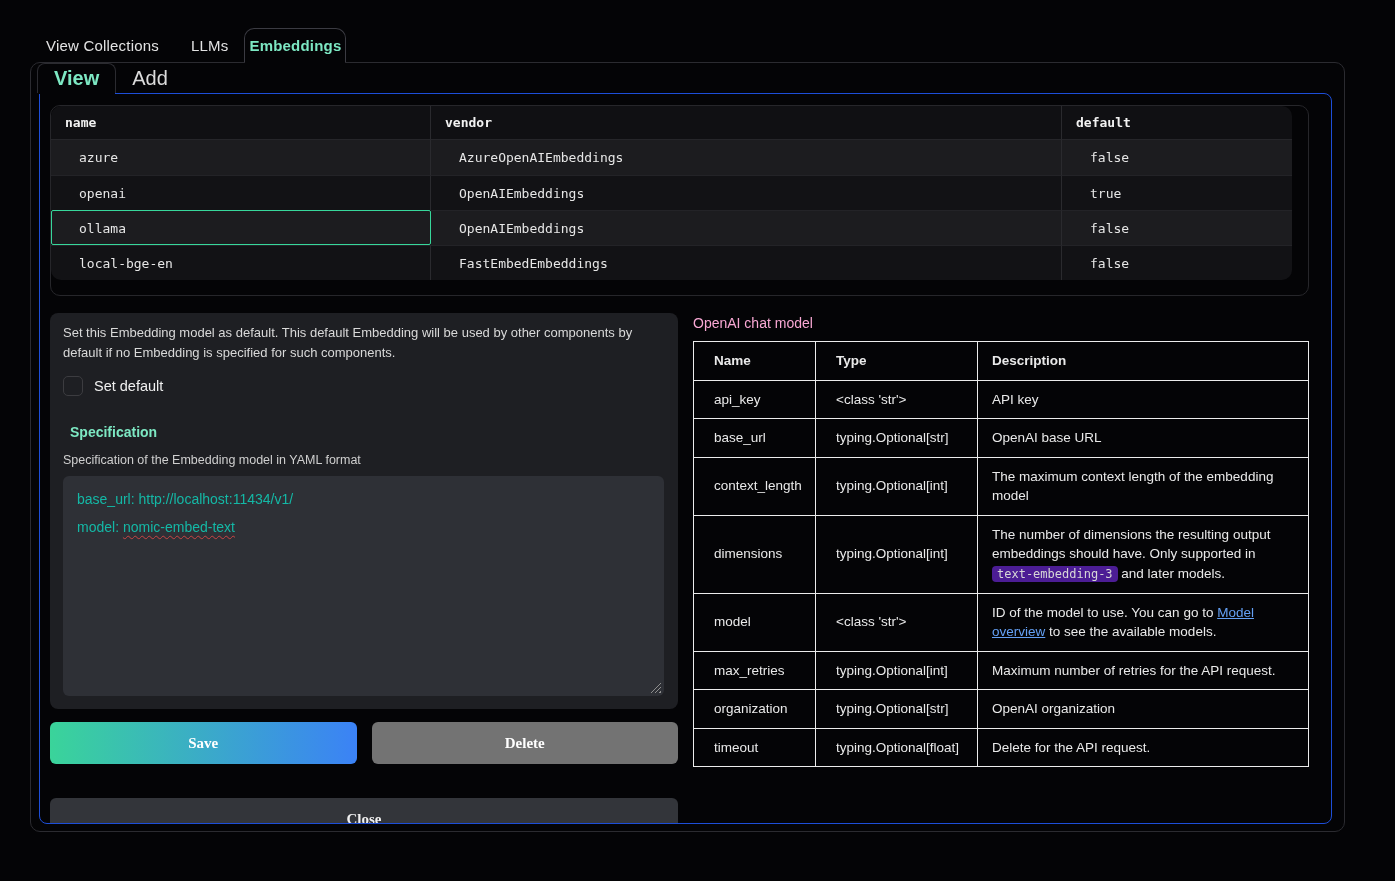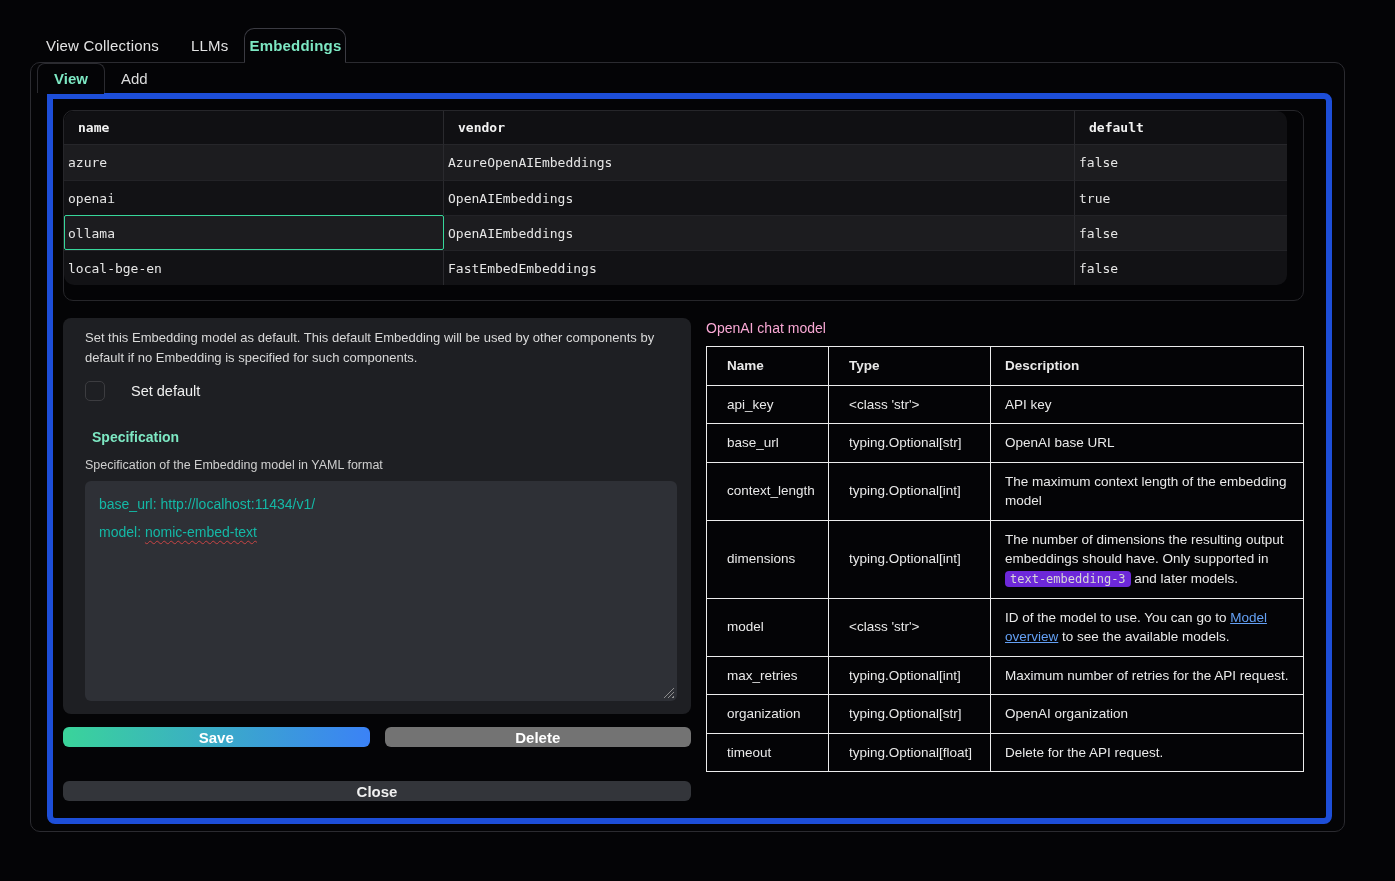--- a/index.html
+++ b/index.html
@@ -14,84 +14,84 @@
                 color:#7de8c3; font-weight:bold; background:#040406; position:relative; padding:0 4px; }
   .tab.active::after { content:''; position:absolute; left:0; right:0; bottom:-1px; height:1px; background:#040406; }
 
   
   .outer { margin:0 50px 0 30px; border:1px solid #2b2b30; border-radius:10px;
            height:770px; position:relative; z-index:1; }
 
   
   .subtabbar { display:flex; padding-left:6px; position:relative; z-index:2; }
   .subtab { height:30px; display:flex; align-items:center; padding:0 16px;
-            font-size:15px; color:#dcdcdc; }
+            font-size:20px; color:#dcdcdc; }
   .subtab.active { border:1px solid #2b2b30; border-bottom:none; border-radius:8px 8px 0 0;
                    color:#7de8c3; font-weight:bold; background:#040406; position:relative; }
   .subtab.active::after { content:''; position:absolute; left:0; right:0; bottom:-1px; height:1px; background:#040406; }
 
-  .view-panel { margin:0 12px 0 16px; border:6px solid #1d4ed8; border-radius:0 8px 8px 8px;
+  .view-panel { margin:0 12px 0 8px; border:1px solid #1d4ed8; border-radius:0 8px 8px 8px;
                 height:731px; padding:11px 10px 0 10px; overflow:hidden; }
 
   
   .table-card { margin:0 12px 0 0; border:1px solid #26262a; border-radius:10px;
                 padding:0 16px 15px 0; overflow:hidden; }
   table.embed { width:100%; border-collapse:separate; border-spacing:0;
                 font-family:"DejaVu Sans Mono", monospace; font-size:13px; color:#e6e6e6; }
   table.embed th { height:34px; background:#101013; text-align:left; font-weight:bold;
                    color:#f2f2f2; padding-left:14px; border-bottom:1px solid #26262a; }
   table.embed th:first-child { border-top-left-radius:10px; }
   table.embed th:last-child  { border-top-right-radius:10px; }
-  table.embed td { height:35px; padding-left:4px; }
+  table.embed td { height:35px; padding-left:28px; }
   table.embed tbody tr:nth-child(odd) td  { background:#1c1c1f; }
   table.embed tbody tr:nth-child(even) td { background:#121215; }
   table.embed tbody tr + tr td { border-top:1px solid #232327; }
   table.embed th:not(:last-child), table.embed td:not(:last-child) { border-right:1px solid #2a2a2e; }
   table.embed tbody tr:last-child td:first-child { border-bottom-left-radius:10px; }
   table.embed tbody tr:last-child td:last-child  { border-bottom-right-radius:10px; }
   td.selected { outline:1.5px solid #37d79b; outline-offset:-1.5px; border-radius:2px; }
   .col-name{width:380px;} .col-vendor{width:631px;}
 
   
   .content-row { display:flex; margin-top:17px; }
   .left-col { width:628px; flex:none; }
   .right-col { flex:1; margin-left:15px; min-width:0; }
 
-  .left-card { background:#1e1f23; border-radius:8px; padding:10px 14px 13px 22px; }
+  .left-card { background:#1e1f23; border-radius:8px; padding:10px 14px 13px 13px; }
   .desc-text { font-size:13px; color:#d9d9d9; line-height:1.55; max-width:600px; }
-  .check-row { display:flex; align-items:center; margin-top:13px; gap:26px; }
+  .check-row { display:flex; align-items:center; margin-top:13px; gap:11px; }
   .checkbox { width:20px; height:20px; border:1px solid #3c3c40; border-radius:5px; background:transparent; }
   .check-label { font-size:14.5px; color:#f0f0f0; }
   .spec-heading { margin-top:28px; margin-left:7px; font-size:14px; font-weight:bold; color:#7de8c3; }
   .spec-sub { margin-top:13px; font-size:12.5px; color:#cfcfcf; }
   .yaml-box { position:relative; margin-top:9px; height:220px; background:#2e3036; border-radius:6px;
               padding:10px 14px; font-size:14px; line-height:1.95; color:#14b8a6; cursor:text; }
   .misspell { text-decoration:underline wavy #c94444 1px; text-underline-offset:3px; }
   .resize-handle { position:absolute; right:3px; bottom:3px; width:11px; height:11px;
                    background:repeating-linear-gradient(135deg, transparent, transparent 2px, #8f8f8f 2px, #8f8f8f 3px);
                    clip-path:polygon(100% 0, 100% 100%, 0 100%); }
 
   .btn-row { display:flex; gap:15px; margin-top:13px; }
-  .btn { height:20px; border:none; border-radius:6px; font-family:Liberation Sans, sans-serif;
+  .btn { height:42px; border:none; border-radius:6px; font-family:Liberation Serif, serif;
          font-size:15px; font-weight:bold; color:#fff; cursor:pointer;
          display:flex; align-items:center; justify-content:center; }
   .btn-save { flex:1; background:linear-gradient(90deg,#3ad49a,#3b82f6); }
   .btn-delete { flex:1; background:#737373; }
   .btn-close { width:100%; margin-top:34px; background:#33353a; color:#f0f0f0;text-align:center; }
 
   
   .doc-title { font-size:14px; color:#f9a8d4; padding-top:2px; }
   table.doc { width:calc(100% - 12px); margin-top:10px; border-collapse:collapse;
               font-size:13.5px; color:#e9e9e9; }
   table.doc th, table.doc td { border:1px solid #ececec; text-align:left; vertical-align:middle;
                                padding:9px 12px 9px 20px; line-height:1.45; }
   table.doc th { font-weight:bold; height:37px; }
   table.doc td.d-desc, table.doc th.d-desc { padding-left:14px; }
   .d-name{width:122px;} .d-type{width:162px;}
-  table.doc code { font-family:"DejaVu Sans Mono", monospace; font-size:12px; background:#6d28d9;
+  table.doc code { font-family:"DejaVu Sans Mono", monospace; font-size:12px; background:#4c1d95;
                    color:#d7d7d7; padding:1px 5px; border-radius:4px; }
   table.doc a { color:#64a0f4; text-decoration:underline; }
 </style>
 </head>
 <body>
 
 <div class="tabbar">
   <div class="tab">View Collections</div>
   <div class="tab">LLMs</div>
   <div class="tab active">Embeddings</div>

